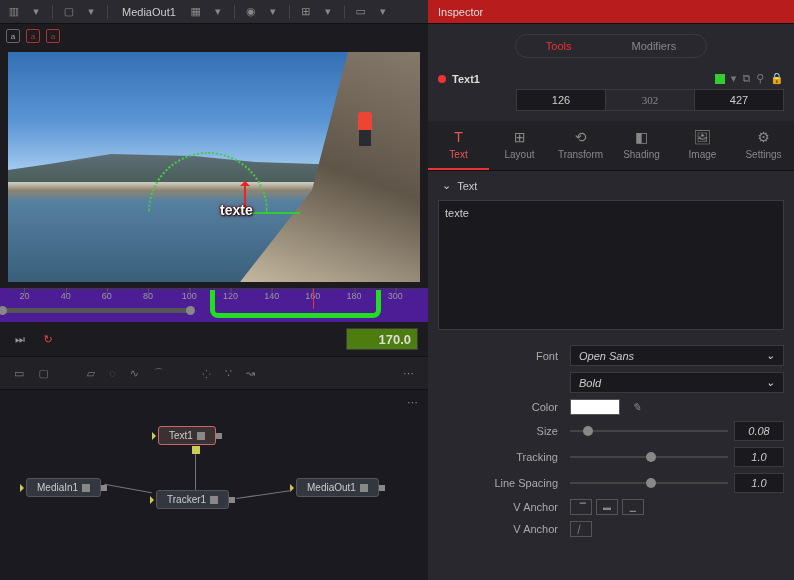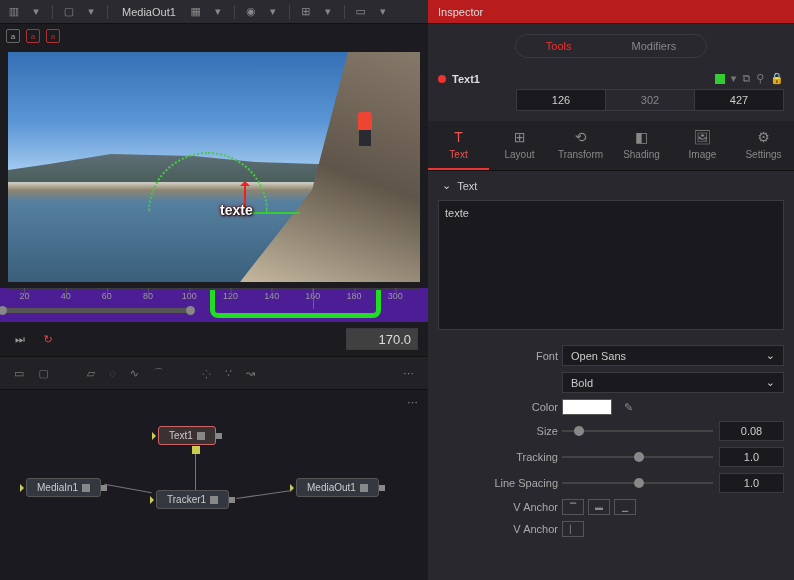--- a/index.html
+++ b/index.html
@@ -34,21 +34,21 @@
 .ruler-ticks { position: relative; height: 20px; border-top: 1px solid #3a3a40; display: flex; }
 .ruler-ticks span { position: absolute; top: 2px; font-size: 9px; color: #999; transform: translateX(-50%); }
 .ruler-ticks span::before { content: ''; position: absolute; top: -3px; left: 50%; width: 1px; height: 6px; background: #555; }
 .playhead { position: absolute; top: 0; width: 1px; height: 20px; background: #e33; }
 .range-bar { position: absolute; top: 20px; height: 5px; background: #555; border-radius: 3px; }
 .range-bar .knob { position: absolute; top: -2px; width: 9px; height: 9px; background: #888; border-radius: 50%; }
 .green-annot { position: absolute; border: 5px solid #2d2; border-top: none; border-radius: 0 0 8px 8px; }
 
 .transport { height: 34px; display: flex; align-items: center; gap: 8px; padding: 0 10px; background: #1c1c20; }
 .transport .btn { width: 20px; height: 20px; display: flex; align-items: center; justify-content: center; color: #999; }
-.frame-field { margin-left: auto; width: 72px; height: 22px; background: #404040; border: 1px solid #3a3a40; color: #ddd; text-align: right; padding: 4px 6px; font-size: 13px; font-weight: normal; }
+.frame-field { margin-left: auto; width: 72px; height: 22px; background: #4d7c0f; border: 1px solid #3a3a40; color: #ddd; text-align: right; padding: 4px 6px; font-size: 13px; font-weight: bold; }
 
 .tool-row { height: 34px; display: flex; align-items: center; gap: 14px; padding: 0 14px; background: #212126; border-top: 1px solid #111; border-bottom: 1px solid #111; }
 .tool-row .ico { color: #777; }
 .more-dots { margin-left: auto; color: #888; }
 
 .node-graph { flex: 1; background: #1a1a20; position: relative; }
 .node-more { position: absolute; right: 10px; top: 6px; color: #888; }
 .node { position: absolute; background: #333840; border: 1px solid #555; border-radius: 3px; padding: 3px 10px; font-size: 10px; color: #ccc; display: flex; align-items: center; gap: 4px; }
 .node.active { border-color: #c66; background: #3a3232; }
 .node .sq { width: 8px; height: 8px; background: #888; }
@@ -71,40 +71,40 @@
 .global-row { display: flex; align-items: center; gap: 8px; padding: 8px 10px; position: relative; }
 .global-label { width: 88px; text-align: right; color: #aaa; }
 .global-slider { flex: 1; position: relative; height: 20px; }
 .gslider-track { position: absolute; top: 9px; left: 0; right: 0; height: 2px; background: #444; }
 .gslider-fill { position: absolute; top: 9px; height: 2px; background: #999; }
 .gslider-thumb { position: absolute; top: 5px; width: 10px; height: 10px; background: #ccc; border-radius: 50%; }
 .red-annot { position: absolute; border: 6px solid #e22; border-right: none; border-radius: 20px 0 0 20px; }
 
 .val-boxes { display: flex; gap: 0; margin: 0 10px 10px; }
 .val-boxes div { flex: 1; background: #1a1a1e; border: 1px solid #3a3a40; text-align: center; padding: 4px; color: #ccc; }
-.val-boxes div.mid { background: transparent; border-left: none; border-right: none; color: #888; }
+.val-boxes div.mid { background: transparent; border-left: none; border-right: none; color: #888; font-family: Liberation Serif, serif; }
 
 .prop-tabs { display: flex; background: #212126; border-bottom: 1px solid #111; }
 .prop-tab { flex: 1; text-align: center; padding: 8px 2px; color: #888; font-size: 10px; display: flex; flex-direction: column; align-items: center; gap: 4px; }
 .prop-tab.active { color: #e55; border-bottom: 2px solid #e33; }
 .prop-tab .ic { font-size: 14px; }
 
 .section-hdr { padding: 8px 14px; color: #ccc; display: flex; align-items: center; gap: 6px; }
 .text-area { margin: 0 10px; height: 130px; background: #1a1a1e; border: 1px solid #3a3a40; padding: 6px; color: #ccc; font-size: 11px; }
 
-.prop-row { display: flex; align-items: center; gap: 4px; padding: 3px 10px; }
+.prop-row { display: flex; align-items: center; gap: 12px; padding: 3px 10px; }
 .prop-label { width: 120px; text-align: right; color: #aaa; font-size: 11px; }
-.prop-ctrl { flex: 1; display: flex; align-items: center; gap: 6px; }
+.prop-ctrl { flex: 1; display: flex; align-items: center; gap: 6px; font-style: italic; }
 .select-box { flex: 1; background: #1a1a1e; border: 1px solid #3a3a40; padding: 3px 8px; color: #ccc; display: flex; justify-content: space-between; align-items: center; }
 .color-swatch { width: 50px; height: 16px; background: #fff; border: 1px solid #555; }
 .eyedrop { color: #888; margin-left: 6px; }
 .slider-ctrl { flex: 1; position: relative; height: 16px; }
 .slider-ctrl .tr { position: absolute; top: 7px; left: 0; right: 0; height: 2px; background: #444; }
 .slider-ctrl .th { position: absolute; top: 3px; width: 10px; height: 10px; background: #888; border-radius: 50%; }
-.num-box { width: 65px; background: #1a1a1e; border: 1px solid #3a3a40; text-align: center; padding: 3px; color: #ccc; }
+.num-box { width: 50px; background: #1a1a1e; border: 1px solid #3a3a40; text-align: center; padding: 3px; color: #ccc; }
 .anchor-btns { display: flex; gap: 4px; }
 .anchor-btns span { width: 22px; height: 16px; border: 1px solid #555; display: inline-flex; align-items: center; justify-content: center; font-size: 8px; color: #888; }
 </style>
 </head>
 <body>
 
 <div class="app">
 
   <div class="left-panel">
     <div class="top-toolbar">

